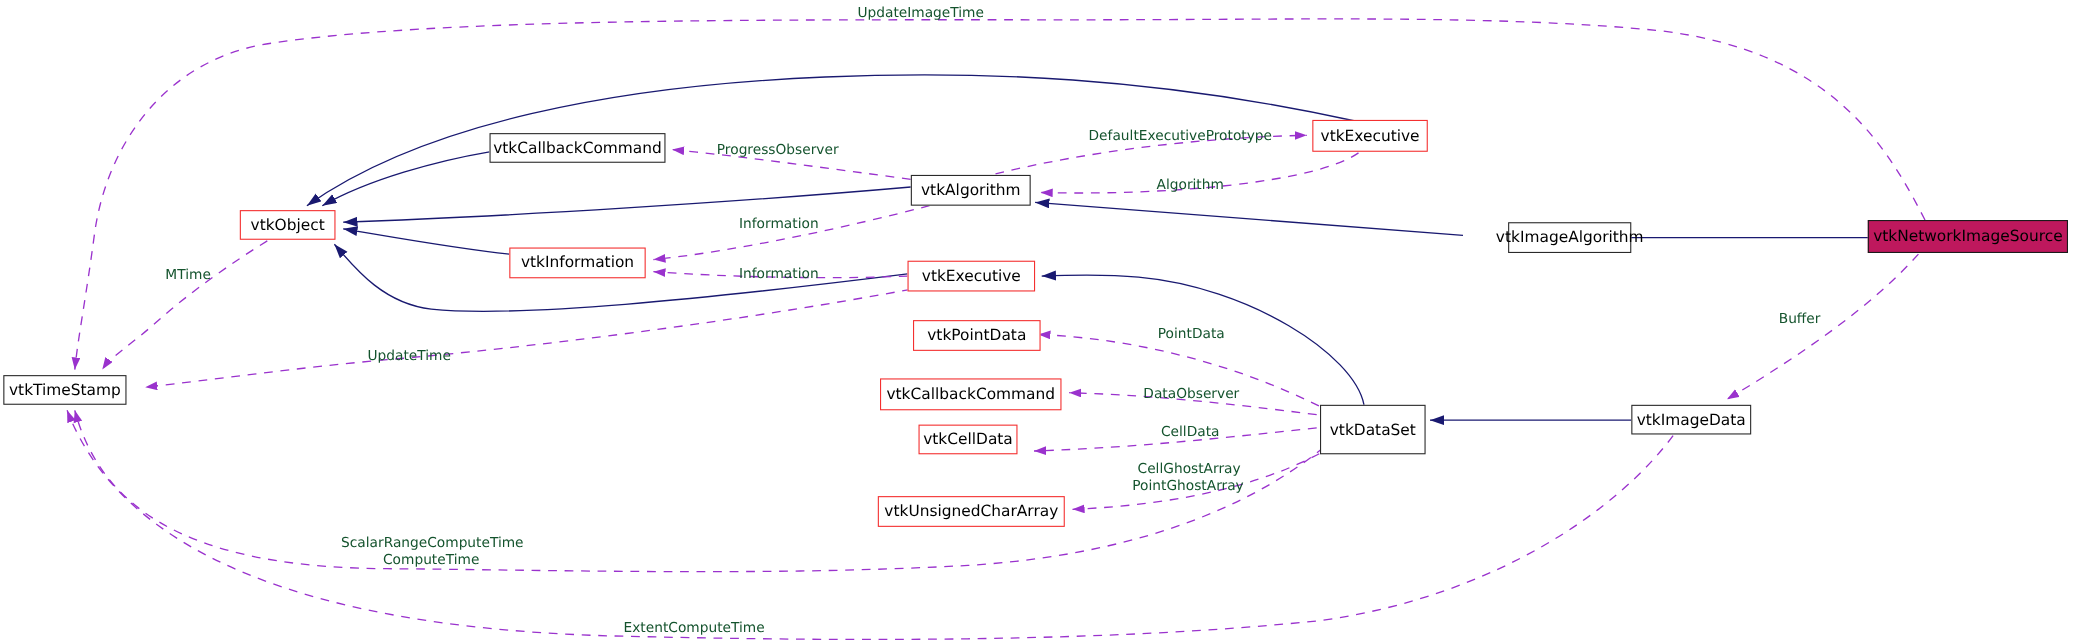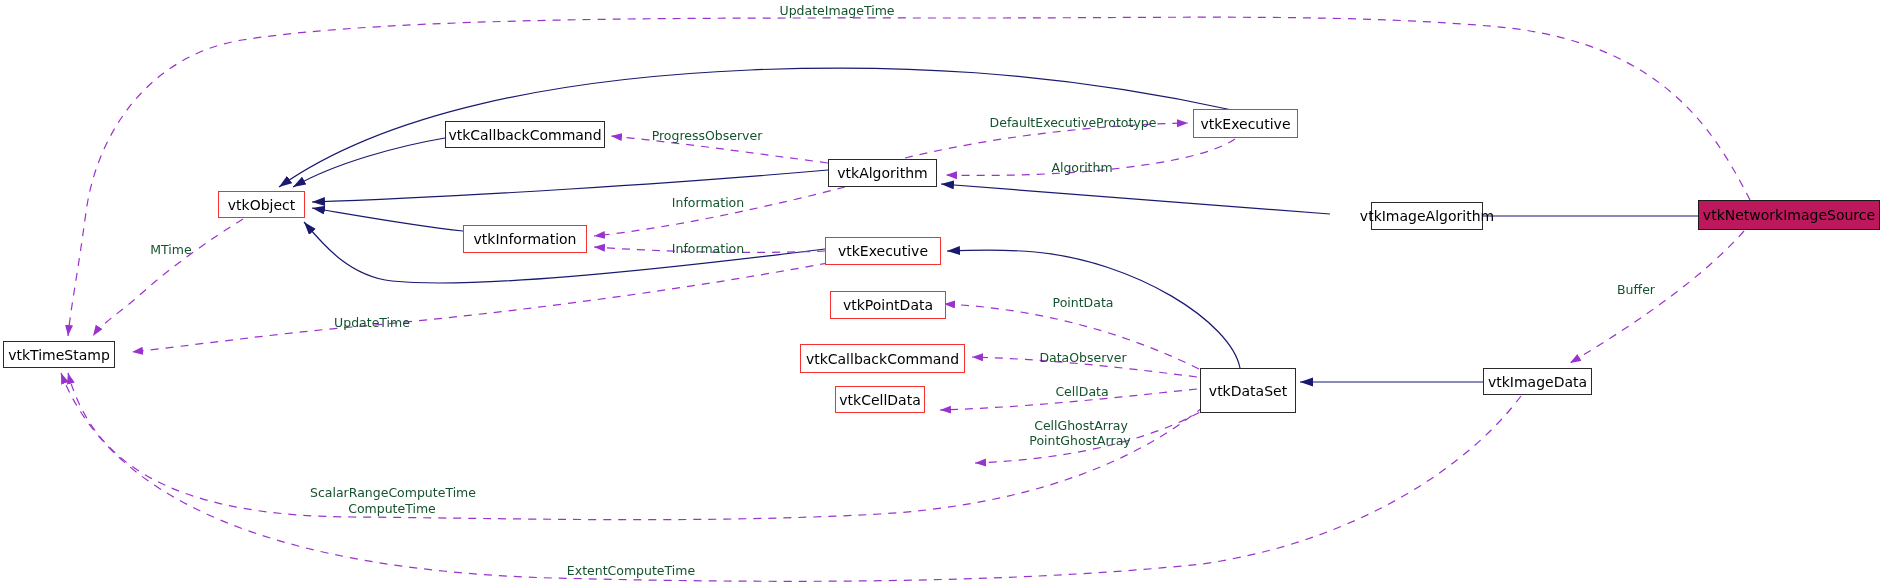--- a/index.html
+++ b/index.html
@@ -78,20 +78,21 @@
   <div class="node" style="left:3px;top:341px;width:112px;height:27px">vtkTimeStamp</div>
   <div class="node red" style="left:218px;top:191px;width:87px;height:27px">vtkObject</div>
   <div class="node" style="left:445px;top:121px;width:160px;height:27px">vtkCallbackCommand</div>
   <div class="node red" style="left:463px;top:225px;width:124px;height:28px">vtkInformation</div>
   <div class="node" style="left:828px;top:159px;width:109px;height:28px">vtkAlgorithm</div>
   <div class="node red" style="left:1193px;top:109px;width:105px;height:29px">vtkExecutive</div>
   <div class="node red" style="left:825px;top:237px;width:116px;height:28px">vtkExecutive</div>
   <div class="node red" style="left:830px;top:291px;width:116px;height:28px">vtkPointData</div>
   <div class="node red" style="left:800px;top:344px;width:165px;height:29px">vtkCallbackCommand</div>
   <div class="node red" style="left:835px;top:386px;width:90px;height:27px">vtkCellData</div>
+  <div class="node red" style="left:798px;top:451px;width:170px;height:28px">vtkUnsignedCharArray</div>
   <div class="node" style="left:1200px;top:368px;width:96px;height:45px">vtkDataSet</div>
   <div class="node" style="left:1483px;top:368px;width:109px;height:27px">vtkImageData</div>
   <div class="node" style="left:1371px;top:202px;width:112px;height:28px">vtkImageAlgorithm</div>
   <div class="node current" style="left:1698px;top:200px;width:182px;height:30px">vtkNetworkImageSource</div>
 
   <div class="elabel" style="left:837px;top:3px">UpdateImageTime</div>
   <div class="elabel" style="left:707px;top:128px">ProgressObserver</div>
   <div class="elabel" style="left:708px;top:195px">Information</div>
   <div class="elabel" style="left:708px;top:241px">Information</div>
   <div class="elabel" style="left:1073px;top:115px">DefaultExecutivePrototype</div>

